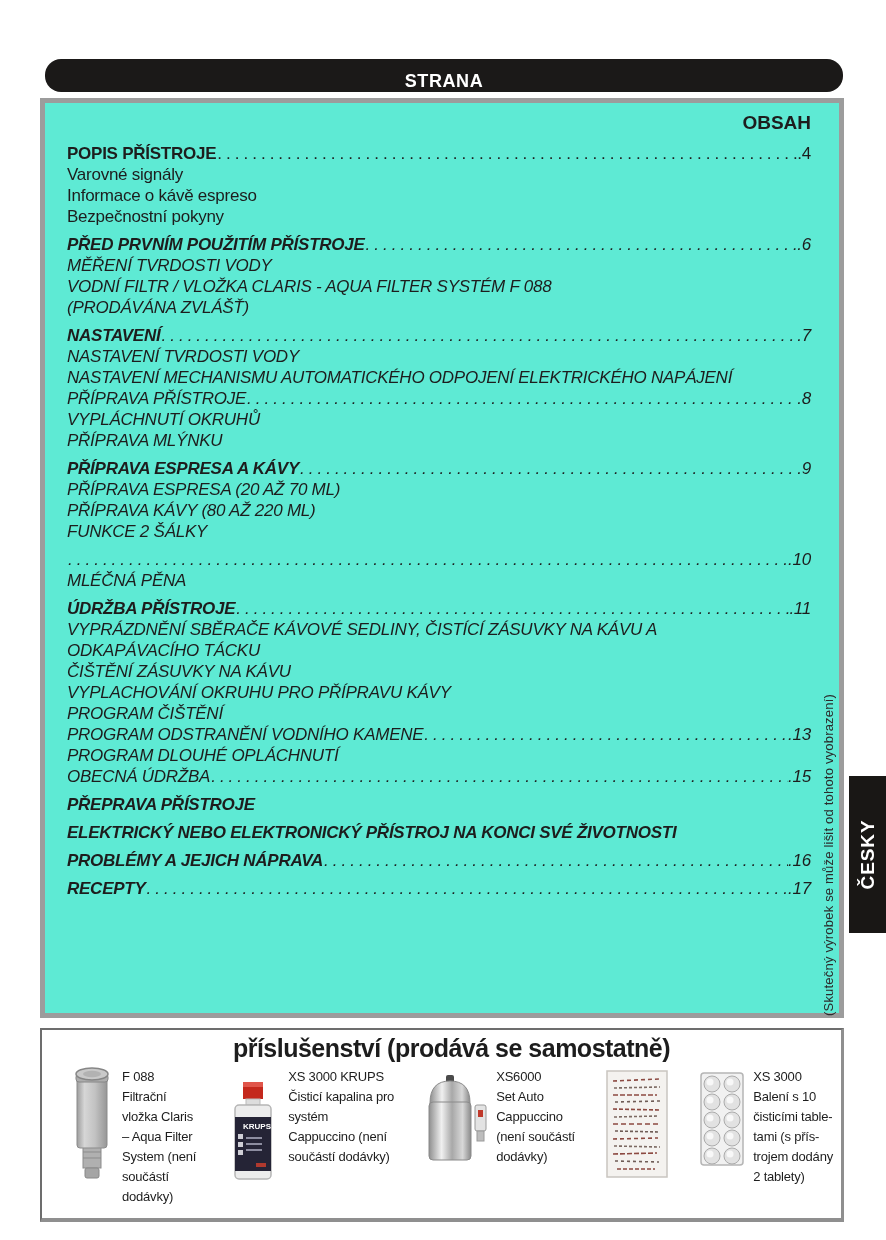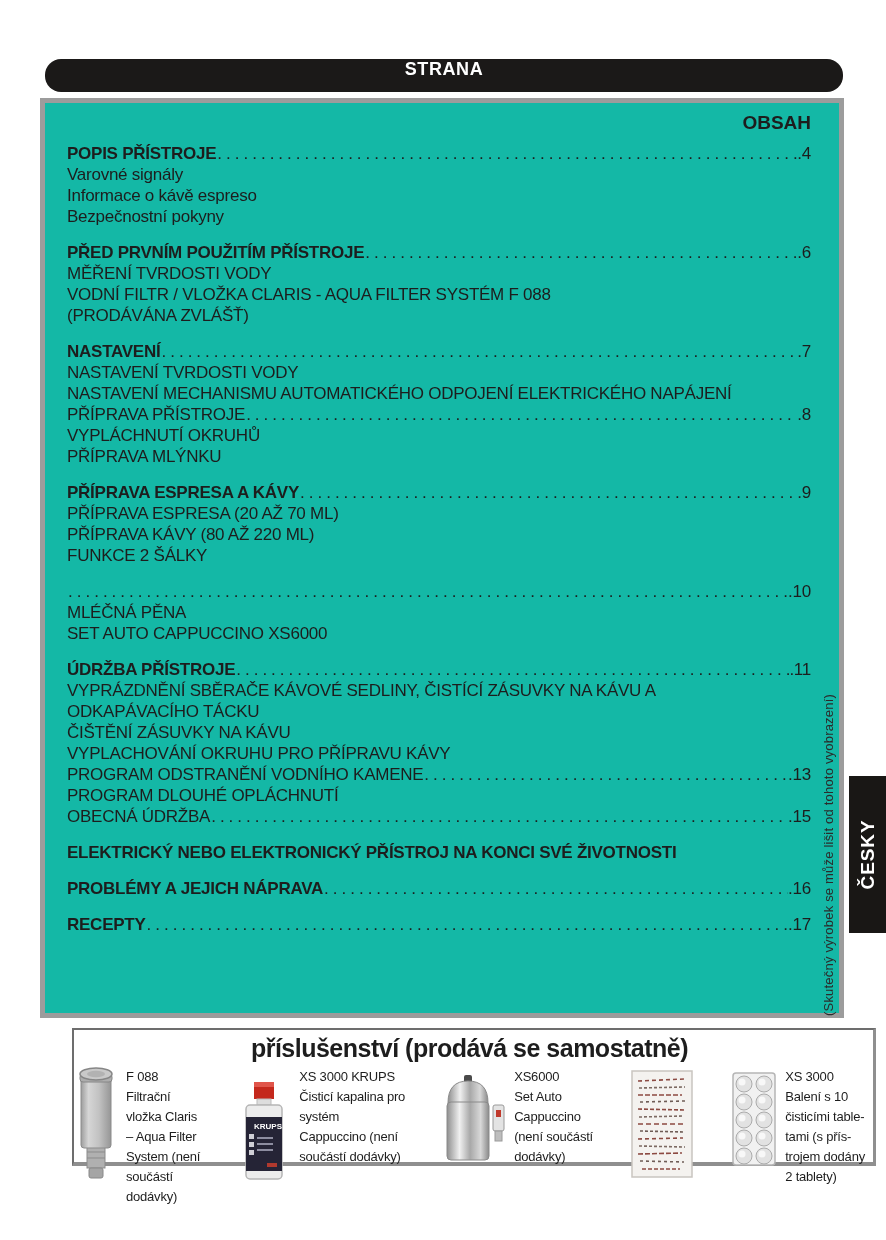--- a/index.html
+++ b/index.html
@@ -5,70 +5,69 @@
   html,body { margin:0; padding:0; background:#ffffff; }
   .page {
     position:relative; width:886px; height:1240px; background:#ffffff;
     font-family:"Liberation Sans", sans-serif; color:#1d1d1d; overflow:hidden;
   }
 
   
   .strana-bar {
     position:absolute; left:45px; top:59px; width:798px; height:33px;
     background:#1b1918; border-radius:16px;
-    display:flex; align-items:flex-start; justify-content:center;
+    display:flex; align-items:flex-end; justify-content:center;
     color:#ffffff; font-weight:bold; font-size:18px; letter-spacing:0.6px;
   }
 
   
   .toc-box {
     position:absolute; left:40px; top:98px; width:804px; height:920px;
-    box-sizing:border-box; border:5px solid #9c9c9c; background:#14b8a6;
+    box-sizing:border-box; border:5px solid #9c9c9c; background:#5eead4;
     padding:6px 28px 0 22px;
   }
   .obsah {
     text-align:right; font-weight:bold; font-size:19px; line-height:24px;
     margin:2px 0 8px 0;
   }
   .toc-row {
     display:flex; align-items:baseline;
     font-size:17px; line-height:21px; letter-spacing:-0.25px;
   }
   .toc-row.bold { font-weight:bold; }
   .toc-row .lab { white-space:nowrap; }
   .toc-row .dots {
     flex:1 1 auto; overflow:hidden; white-space:nowrap;
     letter-spacing:4px; padding:0 1px; font-weight:400;
   }
   .toc-row .pg { white-space:nowrap; font-weight:400; }
-  .toc-group + .toc-group { margin-top:15px; }
+  .toc-group + .toc-group { margin-top:7px;font-style:italic; }
 
   
   .v-note {
     position:absolute; left:821px; top:1016px; width:372px; height:15px;
     transform:rotate(-90deg); transform-origin:0 0;
     font-size:13px; line-height:15px; letter-spacing:0.2px; color:#2b2b2b;
     white-space:nowrap;
   }
 
   
   .cesky-tab {
     position:absolute; left:849px; top:933px; width:157px; height:37px;
     transform:rotate(-90deg); transform-origin:0 0;
     background:#191715; color:#ffffff; font-weight:bold; font-size:19px;
     letter-spacing:0.9px; display:flex; align-items:center; justify-content:center;
   }
 
   
   .acc-box {
-    position:absolute; left:40px; top:1028px; width:804px; height:138px;
+    position:absolute; left:40px; top:1028px; width:804px; height:194px;
     box-sizing:border-box; background:#ffffff;
     border:2px solid #6d6d6d; border-right:3px solid #8f8f8f; border-bottom:4px solid #8f8f8f;
-    padding:3px 8px 4px 0;
-    margin-left:32px;
+    padding:3px 8px 4px 28px;
   }
   .acc-title {
     text-align:center; font-weight:bold; font-size:25px; line-height:30px;
     letter-spacing:-0.5px;
   }
   .acc-row { display:flex; justify-content:space-between; margin-top:3px; }
   .acc-item { display:flex; gap:8px; }
   .acc-caption {
     font-size:13px; line-height:20px; white-space:pre-line;
     letter-spacing:-0.2px; padding-top:1px;
@@ -164,54 +163,59 @@
           </div>
         </div>
         <div class="toc-group">
           <div class="toc-row bold">
             <span class="dots">................................................................................................................................................................</span>
             <span class="pg">.10</span>
           </div>
           <div class="toc-row">
             <span class="lab">MLÉČNÁ PĚNA</span>
           </div>
-          <div class="toc-row">
-            <span class="lab">SET AUTO CAPPUCCINO XS6000</span>
-          </div>
         </div>
         <div class="toc-group">
           <div class="toc-row bold">
             <span class="lab">ÚDRŽBA PŘÍSTROJE</span>
             <span class="dots">................................................................................................................................................................</span>
             <span class="pg">.11</span>
           </div>
           <div class="toc-row">
             <span class="lab">VYPRÁZDNĚNÍ SBĚRAČE KÁVOVÉ SEDLINY, ČISTÍCÍ ZÁSUVKY NA KÁVU A</span>
           </div>
           <div class="toc-row">
             <span class="lab">ODKAPÁVACÍHO TÁCKU</span>
           </div>
           <div class="toc-row">
             <span class="lab">ČIŠTĚNÍ ZÁSUVKY NA KÁVU</span>
           </div>
           <div class="toc-row">
             <span class="lab">VYPLACHOVÁNÍ OKRUHU PRO PŘÍPRAVU KÁVY</span>
           </div>
           <div class="toc-row">
+            <span class="lab">PROGRAM ČIŠTĚNÍ</span>
+          </div>
+          <div class="toc-row">
             <span class="lab">PROGRAM ODSTRANĚNÍ VODNÍHO KAMENE</span>
             <span class="dots">................................................................................................................................................................</span>
             <span class="pg">.13</span>
           </div>
           <div class="toc-row">
             <span class="lab">PROGRAM DLOUHÉ OPLÁCHNUTÍ</span>
           </div>
           <div class="toc-row">
             <span class="lab">OBECNÁ ÚDRŽBA</span>
             <span class="dots">................................................................................................................................................................</span>
             <span class="pg">.15</span>
+          </div>
+        </div>
+        <div class="toc-group">
+          <div class="toc-row bold">
+            <span class="lab">PŘEPRAVA PŘÍSTROJE</span>
           </div>
         </div>
         <div class="toc-group">
           <div class="toc-row bold">
             <span class="lab">ELEKTRICKÝ NEBO ELEKTRONICKÝ PŘÍSTROJ NA KONCI SVÉ ŽIVOTNOSTI</span>
           </div>
         </div>
         <div class="toc-group">
           <div class="toc-row bold">
             <span class="lab">PROBLÉMY A JEJICH NÁPRAVA</span>

